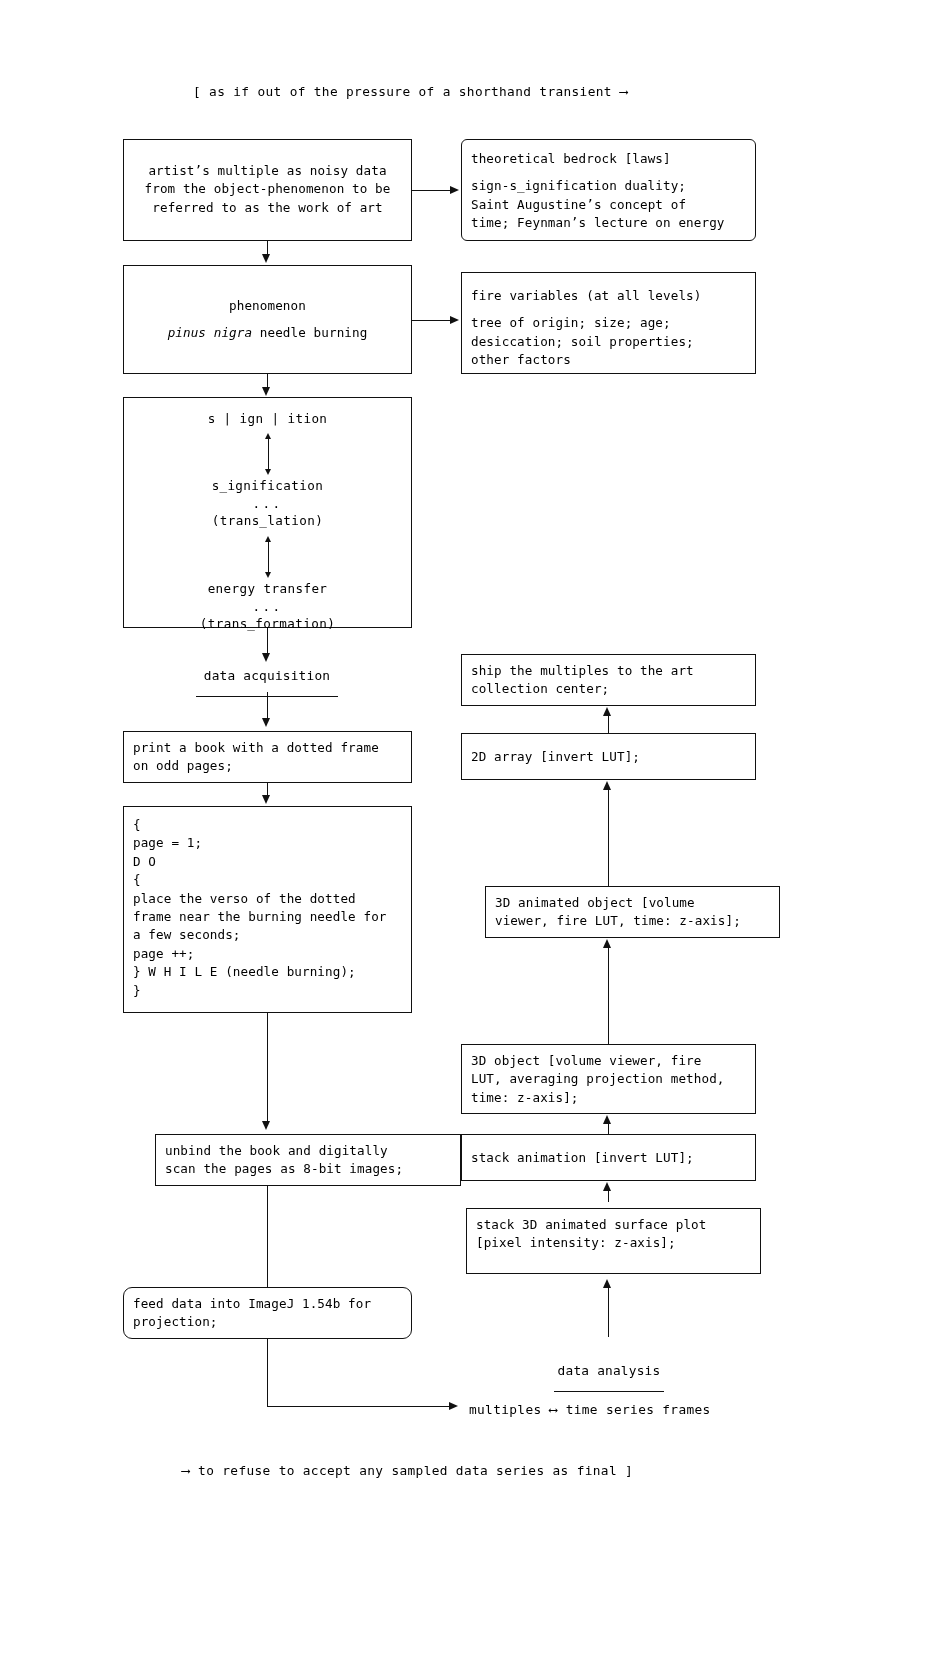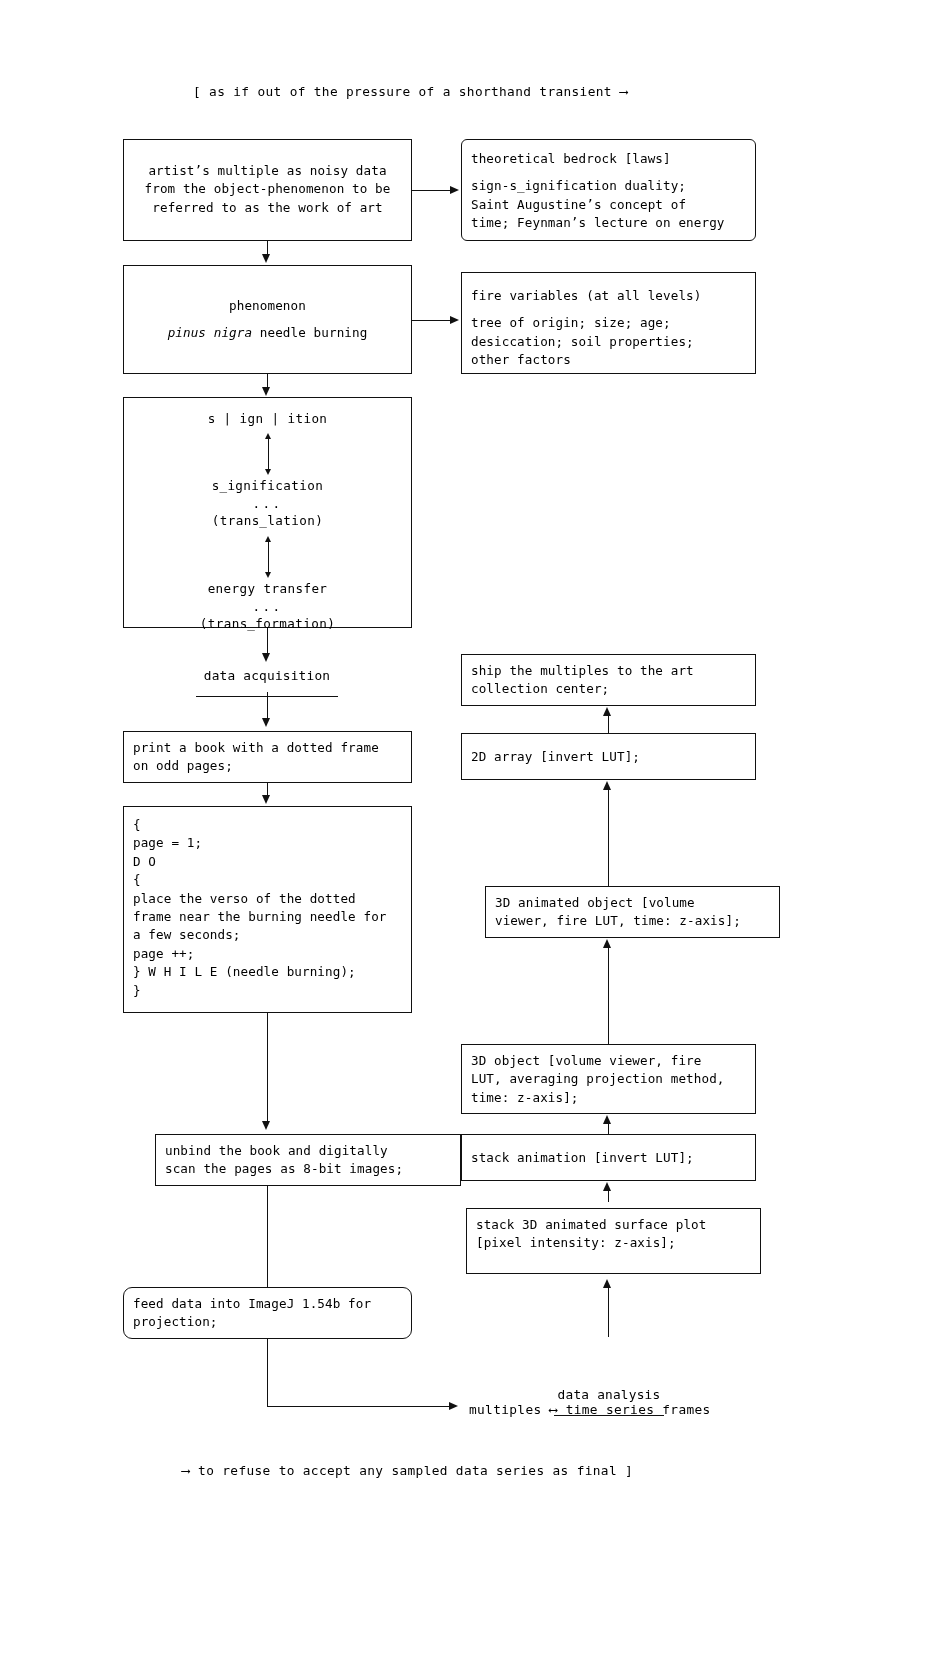--- a/index.html
+++ b/index.html
@@ -237,21 +237,21 @@
 <div class="arrow-up" style="left:603.4px; top:1182px;"></div>
 
 <div class="box" style="left:466px; top:1208px; width:295px; height:66px;">
   <p>stack 3D animated surface plot</p>
   <p>[pixel intensity: z-axis];</p>
 </div>
 
 <div class="vline" style="left:608px; top:1288px; height:49px;"></div>
 <div class="arrow-up" style="left:603.4px; top:1279px;"></div>
 
-<div class="caption" style="left:554px; top:1363px; width:110px;margin-top:24px;">data analysis</div>
+<div class="caption" style="left:554px; top:1363px; width:110px;">data analysis</div>
 
 <div class="textline" style="left:469px; top:1402px;">multiples ⟷ time series frames</div>
 
 <div class="box" style="left:123px; top:731px; width:289px; height:52px;">
   <p>print a book with a dotted frame</p>
   <p>on odd pages;</p>
 </div>
 
 <div class="vline" style="left:267px; top:783px; height:13px;"></div>
 <div class="arrow-down" style="left:262.4px; top:795px;"></div>

